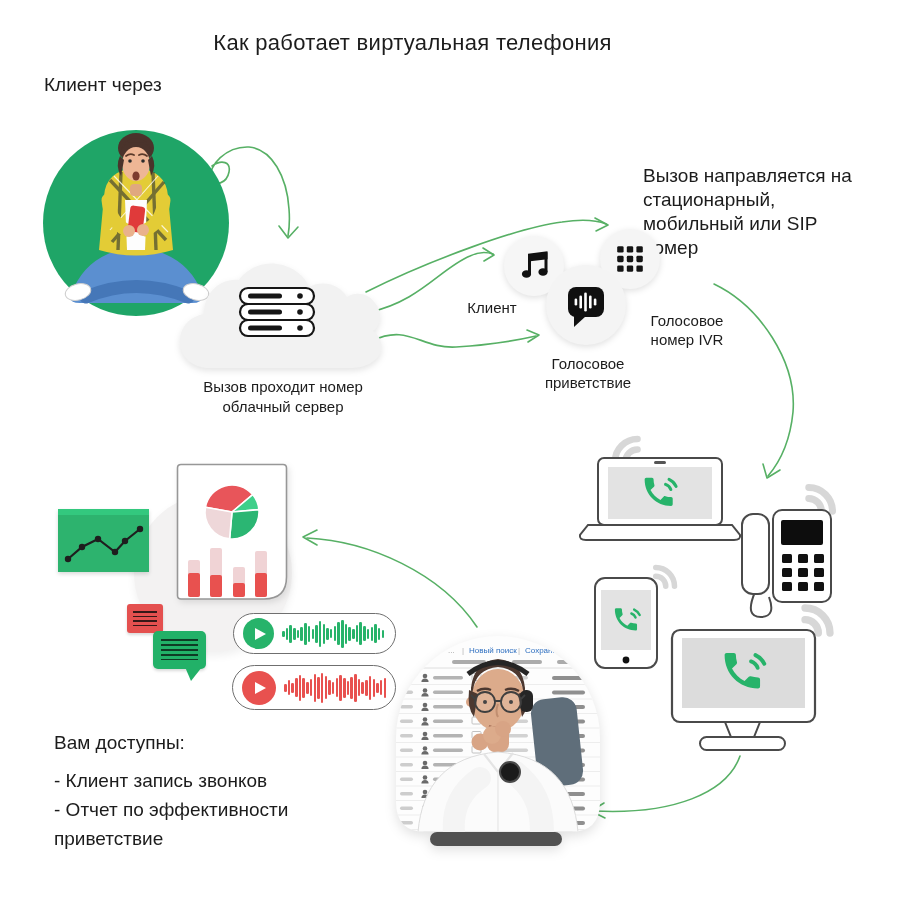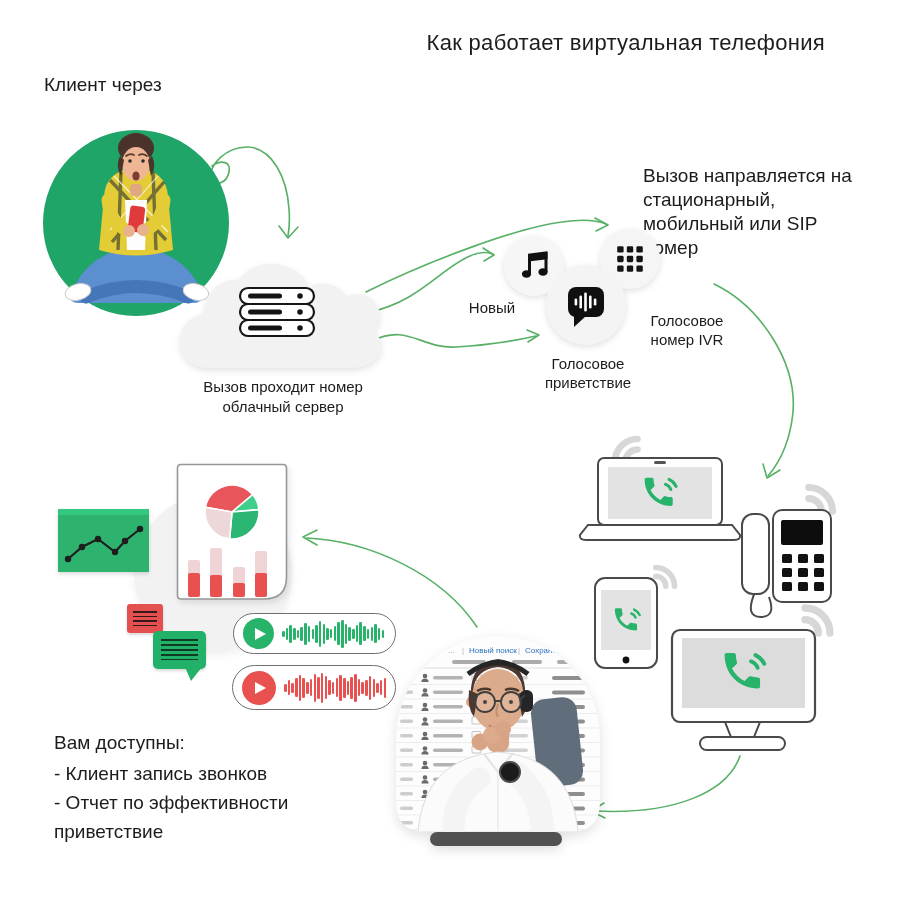--- a/index.html
+++ b/index.html
@@ -1,28 +1,28 @@
 <!DOCTYPE html>
 <html><head>
 <meta charset="utf-8">
 <style>
   html,body{margin:0;padding:0}
   body{width:900px;height:900px;position:relative;background:#fff;overflow:hidden;
        font-family:"Liberation Sans", sans-serif;color:#1c1c1c}
   .abs{position:absolute}
   .txt{color:#1c1c1c}
-  #title{left:0;top:30px;width:825px;text-align:right;font-size:22px;letter-spacing:.3px}
+  #title{left:0;top:30px;width:825px;text-align:center;font-size:22px;letter-spacing:.3px}
   #client-label{left:44px;top:74px;font-size:19px}
   #cloud-label{left:183px;top:377px;width:200px;text-align:center;font-size:15px;line-height:20px}
   #music-label{left:450px;top:299px;width:84px;text-align:center;font-size:15px}
   #greeting-label{left:528px;top:354px;width:120px;text-align:center;font-size:15px;line-height:19px}
   #ivr-label{left:637px;top:311px;width:100px;text-align:center;font-size:15px;line-height:19px}
   #routing-label{left:643px;top:164px;width:218px;text-align:left;font-size:19px;line-height:24px}
   #benefits{left:54px;top:732px;width:305px;font-size:19px}
-  #benefits .head{margin-bottom:5px}
+  #benefits .head{margin-bottom:12px}
   #benefits .item{line-height:29px}
   svg{display:block}
   .shadowed{filter:drop-shadow(0 2px 3px rgba(0,0,0,.12))}
   .cloudshadow{filter:drop-shadow(0 3px 3px rgba(0,0,0,.10))}
   
   #stats-bg{left:134px;top:494px;width:158px;height:158px;border-radius:50%;background:#f3f2f2;box-shadow:0 4px 8px rgba(0,0,0,.06)}
   #linechart-card{left:58px;top:509px;width:91px;height:63px;background:#2db36e;box-shadow:0 2px 4px rgba(0,0,0,.15)}
   #linechart-card .strip{position:absolute;left:0;top:0;width:100%;height:6px;background:#33c87e}
   #bubble-red{left:127px;top:604px;width:36px;height:29px;background:#e4504f;border-radius:3px;box-shadow:0 2px 3px rgba(0,0,0,.15)}
   #bubble-red .lines{position:absolute;left:6px;right:6px;top:7px;bottom:7px;
@@ -60,21 +60,21 @@
     <symbol id="sig" viewBox="0 0 24 24">
       <path d="M3,13 A8,8 0 0 1 11,21" stroke="#d7d7d7" stroke-width="4.4" fill="none" stroke-linecap="round"></path>
       <path d="M3,6 A15,15 0 0 1 18,21" stroke="#d7d7d7" stroke-width="4.4" fill="none" stroke-linecap="round"></path>
     </symbol>
   </defs>
 </svg>
 
 <div class="abs txt" id="title">Как работает виртуальная телефония</div>
 <div class="abs txt" id="client-label">Клиент через</div>
 <div class="abs txt" id="cloud-label">Вызов проходит номер облачный сервер</div>
-<div class="abs txt" id="music-label">Новый</div>
+<div class="abs txt" id="music-label">Клиент</div>
 <div class="abs txt" id="greeting-label">Голосовое приветствие</div>
 <div class="abs txt" id="ivr-label">Голосовое номер IVR</div>
 <div class="abs txt" id="routing-label">Вызов направляется на стационарный, мобильный или SIP номер</div>
 <div class="abs txt" id="benefits">
   <div class="head">Вам доступны:</div>
   <div class="item">- Клиент запись звонков</div>
   <div class="item">- Отчет по эффективности приветствие</div>
 </div>
 
 <svg class="abs" style="left:0;top:0;z-index:2;pointer-events:none" width="900" height="900">

